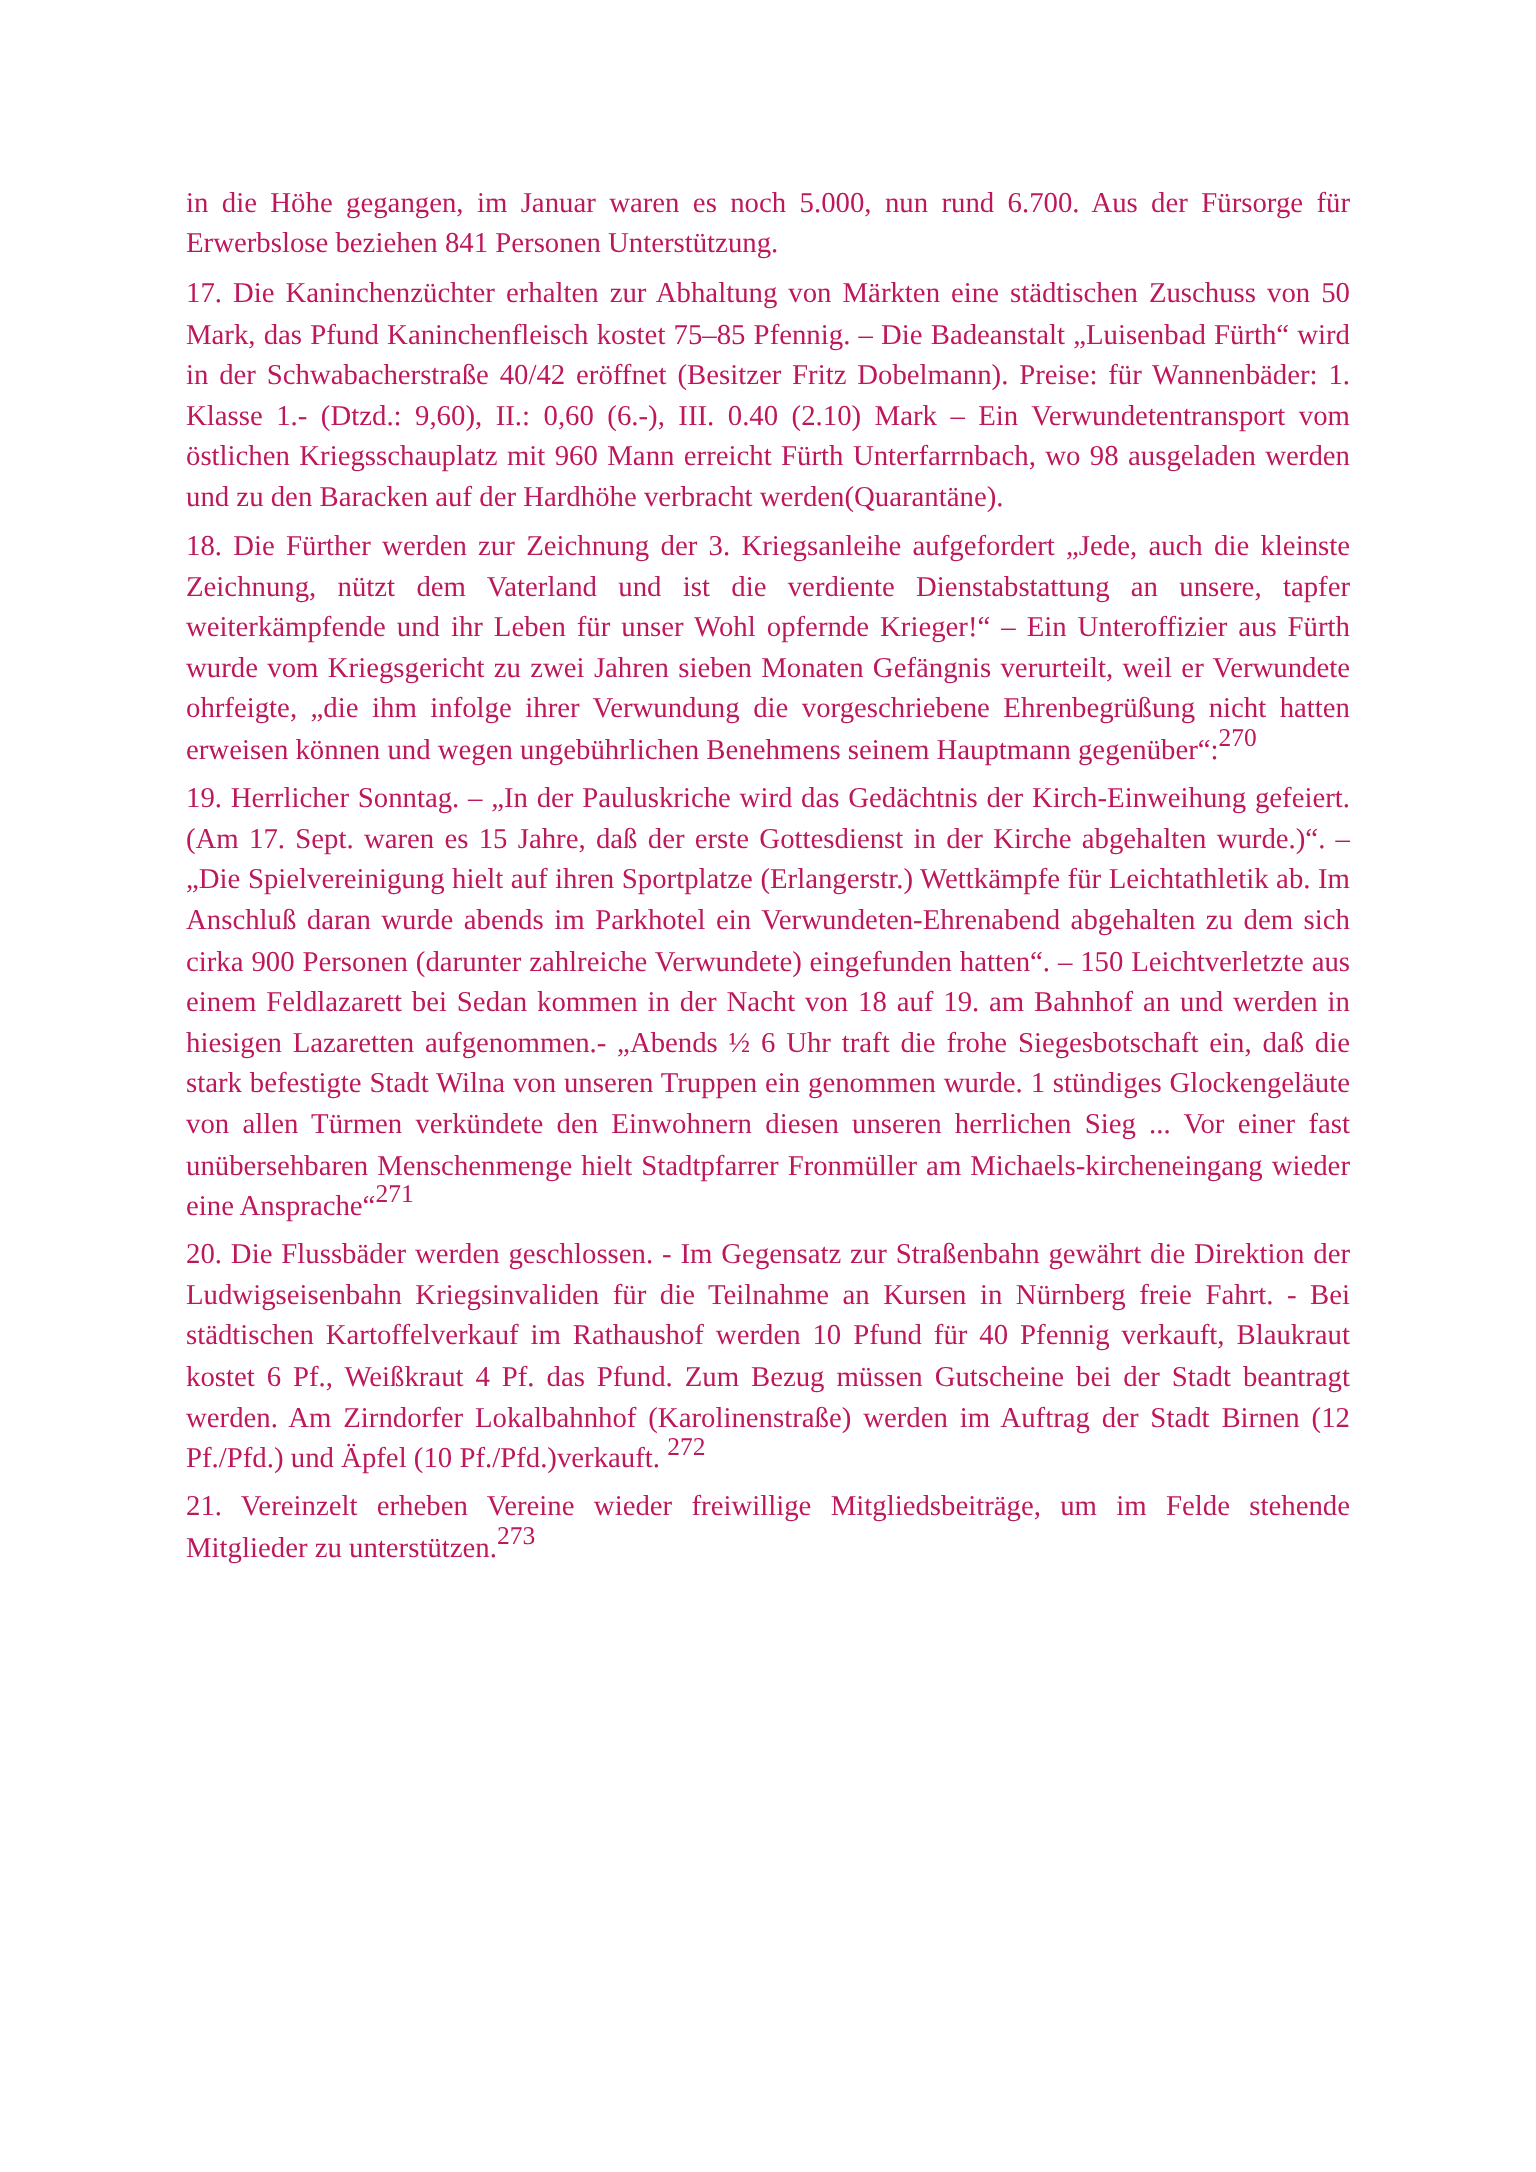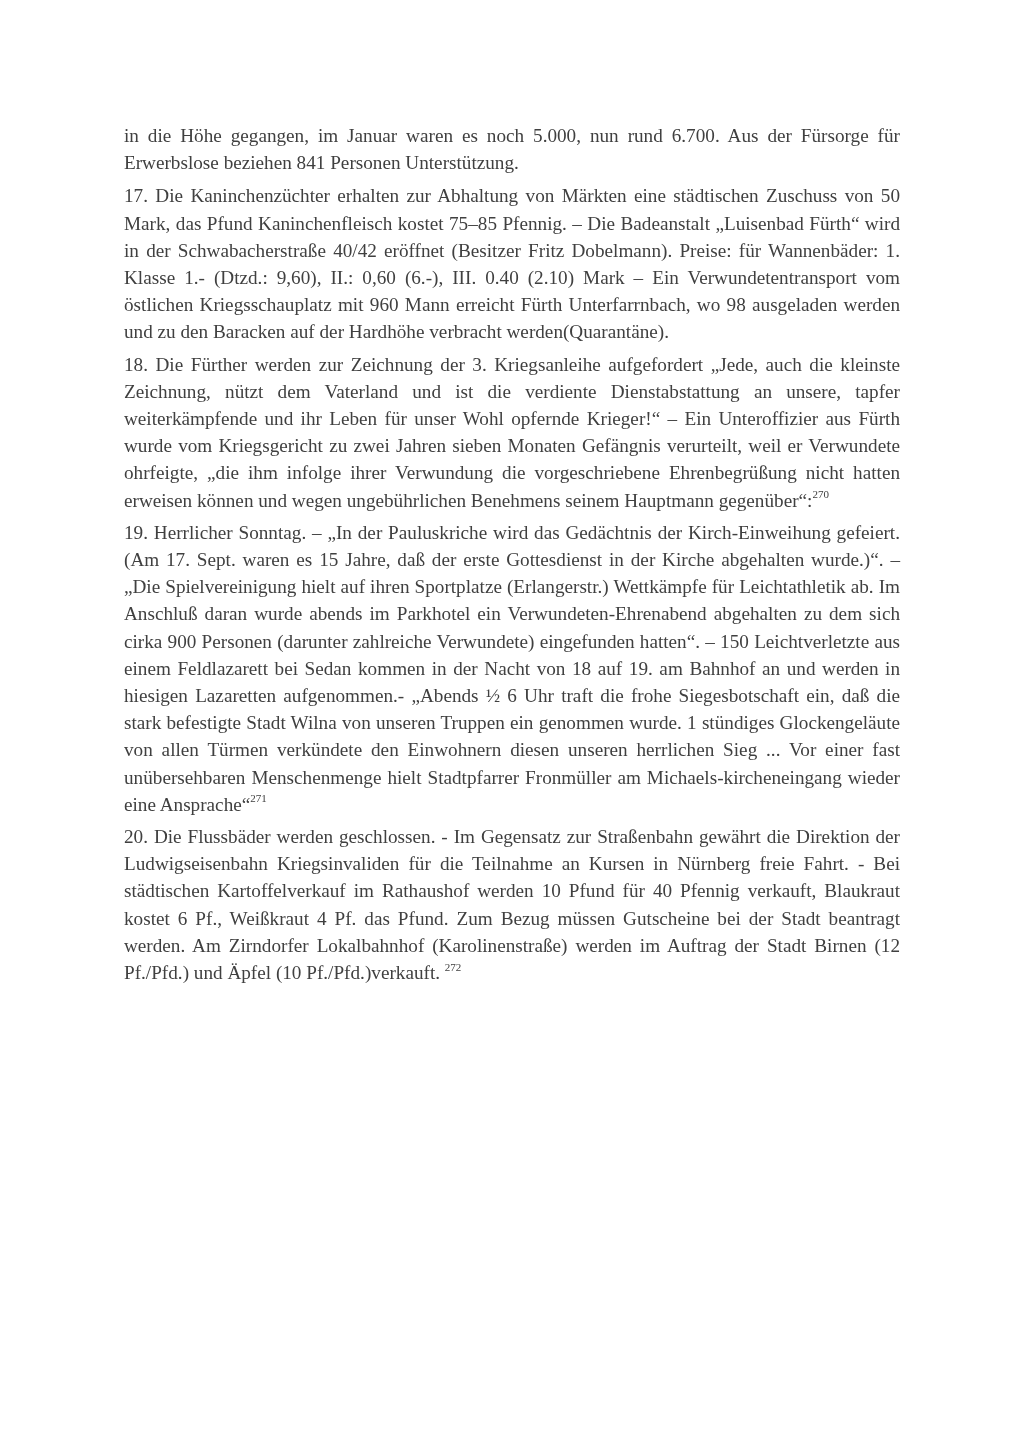--- a/index.html
+++ b/index.html
@@ -14,47 +14,48 @@
     overflow: hidden;
   }
   .page {
     position: absolute;
     left: 124px;
     top: 122px;
     width: 776px;
     font-family: "Liberation Serif", "DejaVu Serif", serif;
     font-size: 19.2px;
     line-height: 27.2px;
-    color: #404040;
+    color: #be185d;
     text-align: justify;
     hyphens: manual;
   }
   .para {
     margin: 0 0 5px 0;
     padding: 0;
   }
   .para.cont {
     margin-bottom: 6px;
   }
   sup.fn {
-    font-size: 11px;
+    font-size: 17px;
     line-height: 0;
     vertical-align: super;
     position: relative;
     top: -1px;
   }
 </style>
 </head>
 <body>
 
 <div class="page">
   <p class="para cont"><span>in die Höhe gegangen, im Januar waren es noch 5.000, nun rund 6.700. Aus der Fürsorge für Erwerbslose beziehen 841 Personen Unterstützung.</span></p>
 
   <p class="para"><span>17. Die Kaninchenzüchter erhalten zur Abhaltung von Märkten eine städtischen Zuschuss von 50 Mark, das Pfund Kaninchenfleisch kostet 75–85 Pfennig. – Die Badeanstalt „Luisenbad Fürth“ wird in der Schwabacherstraße 40/42 eröffnet (Besitzer Fritz Dobelmann). Preise: für Wannenbäder: 1. Klasse 1.- (Dtzd.: 9,60), II.: 0,60 (6.-), III. 0.40 (2.10) Mark – Ein Verwundetentransport vom östlichen Kriegsschauplatz mit 960 Mann erreicht Fürth Unterfarrnbach, wo 98 ausgeladen werden und zu den Baracken auf der Hardhöhe verbracht werden(Quarantäne).</span></p>
 
   <p class="para"><span>18. Die Fürther werden zur Zeichnung der 3. Kriegsanleihe aufgefordert „Jede, auch die kleinste Zeichnung, nützt dem Vaterland und ist die verdiente Dienstabstattung an unsere, tapfer weiterkämpfende und ihr Leben für unser Wohl opfernde Krieger!“ – Ein Unteroffizier aus Fürth wurde vom Kriegsgericht zu zwei Jahren sieben Monaten Gefängnis verurteilt, weil er Verwundete ohrfeigte, „die ihm infolge ihrer Verwundung die vorgeschriebene Ehrenbegrüßung nicht hatten erweisen können und wegen ungebührlichen Benehmens seinem Hauptmann gegenüber“:</span><sup class="fn">270</sup></p>
 
   <p class="para"><span>19. Herrlicher Sonntag. – „In der Pauluskriche wird das Gedächtnis der Kirch-Einweihung  gefeiert. (Am 17. Sept. waren es 15 Jahre, daß der erste Gottesdienst in der Kirche abgehalten wurde.)“. – „Die Spielvereinigung hielt auf ihren Sportplatze (Erlangerstr.) Wettkämpfe für Leichtathletik ab. Im Anschluß daran wurde abends im Parkhotel ein Verwundeten-Ehrenabend abgehalten zu dem sich cirka 900 Personen (darunter zahlreiche Verwundete) eingefunden hatten“. – 150 Leichtverletzte aus einem Feldlazarett bei Sedan kommen in der Nacht von 18 auf 19. am Bahnhof an und werden in hiesigen Lazaretten aufgenommen.- „Abends ½ 6 Uhr traft die frohe Siegesbotschaft ein, daß die stark befestigte Stadt Wilna von unseren Truppen ein genommen wurde. 1 stündiges Glockengeläute von allen Türmen verkündete den Einwohnern diesen unseren herrlichen Sieg ... Vor einer fast unübersehbaren Menschenmenge hielt Stadtpfarrer Fronmüller am Michaels-kircheneingang wieder eine Ansprache“</span><sup class="fn">271</sup></p>
 
   <p class="para"><span>20. Die Flussbäder werden geschlossen. - Im Gegensatz zur Straßenbahn gewährt die Direktion der Ludwigseisenbahn Kriegsinvaliden für die Teilnahme an Kursen in Nürnberg freie Fahrt. - Bei städtischen Kartoffelverkauf im Rathaushof werden 10 Pfund für 40 Pfennig verkauft, Blaukraut kostet 6 Pf., Weißkraut 4 Pf. das Pfund. Zum Bezug müssen Gutscheine bei der Stadt beantragt werden. Am Zirndorfer Lokalbahnhof (Karolinenstraße) werden im Auftrag der Stadt Birnen (12 Pf./Pfd.) und Äpfel (10 Pf./Pfd.)verkauft. </span><sup class="fn">272</sup></p>
 
+  <p class="para"><span>21. Vereinzelt erheben Vereine wieder freiwillige Mitgliedsbeiträge, um im Felde stehende Mitglieder zu unterstützen.</span><sup class="fn">273</sup></p>
 
 </div>
 
 </body></html>

